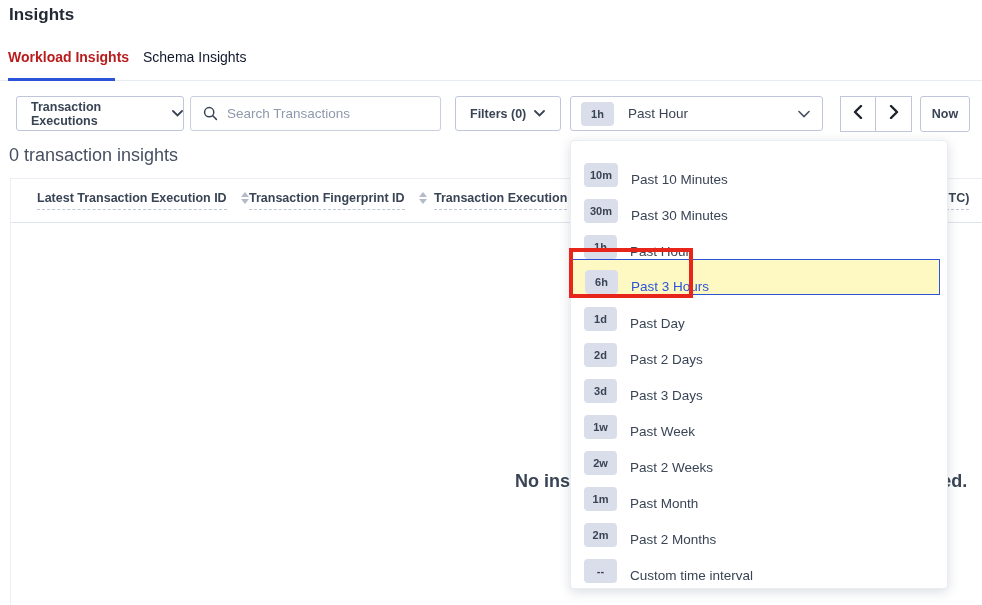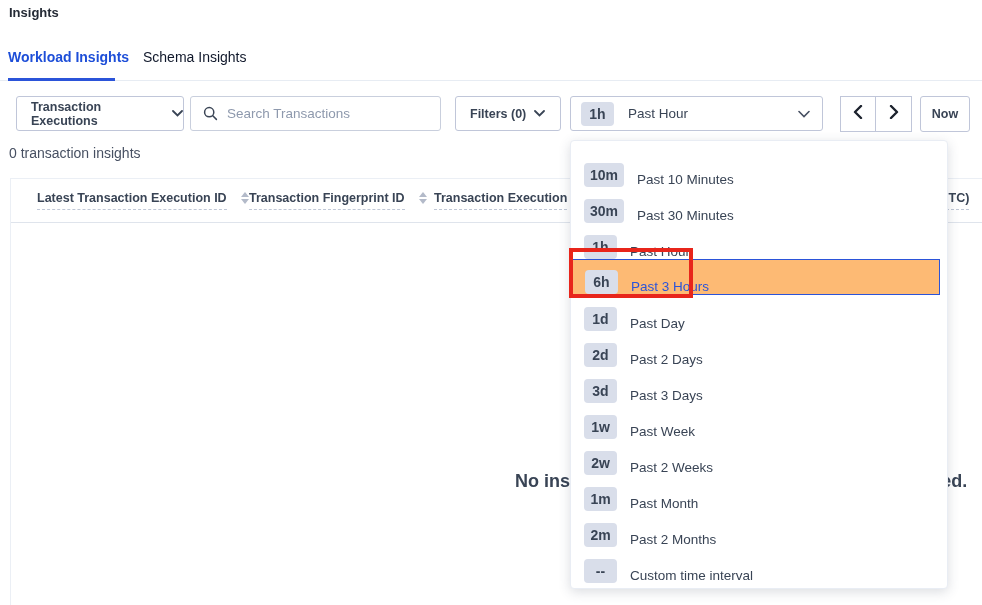--- a/index.html
+++ b/index.html
@@ -4,24 +4,24 @@
 <style>
   * { margin:0; padding:0; box-sizing:border-box; }
   html,body { width:982px; height:605px; }
   body {
     font-family:"Liberation Sans", sans-serif;
     background:#ffffff; color:#394455; overflow:hidden; position:relative;
   }
   .abs { position:absolute; }
 
   
-  .page-title { left:9px; top:5px; font-size:13px; font-weight:700; color:#242a35; }
+  .page-title { left:9px; top:5px; font-size:17px; font-weight:700; color:#242a35; }
   .tabbar { left:0; top:47px; width:982px; height:34px; border-bottom:1px solid #e7ecf3; }
   .tab { position:absolute; top:2px; font-size:14px; font-weight:600; color:#0f172a; cursor:pointer; white-space:nowrap; }
-  .tab.active { color:#1d4ed8; }
+  .tab.active { color:#b91c1c; }
   .tab-underline { position:absolute; left:8px; top:31px; width:107px; height:3px; background:#2b54d9; }
 
   
   .btn {
     position:absolute; top:96px; height:35px; background:#fff;
     border:1px solid #c0c6d9; border-radius:3px; display:flex; align-items:center;
     font-size:12.5px; font-weight:700; color:#394455; cursor:pointer;
   }
   .chev { display:inline-block; margin-left:8px; }
   .chev svg, .sicon svg { display:block; }
@@ -37,35 +37,35 @@
   .search-box input::placeholder { color:#8e99ad; }
 
   .time-select {
     position:absolute; left:570px; top:96px; width:253px; height:35px;
     border:1px solid #c0c6d9; border-radius:3px; background:#fff;
     display:flex; align-items:center; cursor:pointer;
   }
   .tbadge {
     display:inline-flex; align-items:center; justify-content:center;
     min-width:33px; height:24px; padding:0 6px; border-radius:4px;
-    background:#d9deea; font-size:14px; font-weight:700; color:#394455;
+    background:#d9deea; font-size:11px; font-weight:700; color:#394455;
   }
   .time-select .tbadge { margin-left:10px; }
   .time-select .tlabel { margin-left:14px; font-size:13.5px; font-weight:400; color:#394455; }
   .time-select .chev { position:absolute; right:12px; }
 
   .pager { position:absolute; left:840px; top:96px; height:36px; display:flex; }
   .pager-btn {
     width:36px; height:36px; background:#fff; border:1px solid #c0c6d9;
     display:flex; align-items:center; justify-content:center; cursor:pointer;
   }
   .pager-btn.next { border-left:none; }
   .now-btn { left:920px; width:50px; height:36px; justify-content:center; }
 
-  .count-text { left:9px; top:145px; font-size:14px; color:#475062; }
+  .count-text { left:9px; top:145px; font-size:18px; color:#475062; }
 
   
   .table-card {
     left:10px; top:178px; width:972px; height:427px;
     background:#fff; border:1px solid #ebeff5; border-right:none; border-bottom:none;
   }
   .thead { position:absolute; left:0; top:0; width:100%; height:44px; border-bottom:1px solid #dfe4ec; }
   .th { position:absolute; top:12px; display:flex; align-items:flex-start; cursor:pointer; white-space:nowrap; }
   .th-text {
     font-size:12.5px; font-weight:700; color:#394455;
@@ -85,21 +85,21 @@
   .dropdown {
     left:570px; top:140px; width:378px; height:449px; z-index:10;
     background:#fff; border:1px solid #e9edf4; border-radius:4px;
     box-shadow:0 3px 12px rgba(55,65,90,0.18); padding-top:10px;
   }
   .dd-row {
     position:relative; height:36px; display:flex; align-items:flex-end;
     padding-left:13px; cursor:pointer;
   }
   .dd-row .dd-label { margin-left:13px; font-size:13.5px; color:#394455; }
-  .dd-row.selected { border:1px solid #2b54d9; width:calc(100% - 7px); background:#fdba74; }
+  .dd-row.selected { border:1px solid #2b54d9; width:calc(100% - 7px); background:#fef9c3; }
   .dd-row.selected .dd-label { color:#2b54d9; }
 
   
   .red-annotation {
     left:569px; top:248px; width:124px; height:50px; z-index:20;
     border:4px solid #e8251b; pointer-events:none;
   }
 </style>
 </head>
 <body>

